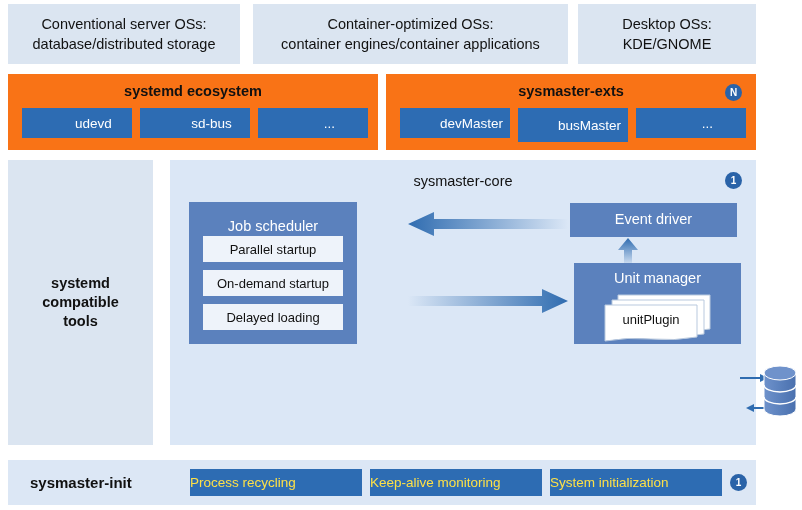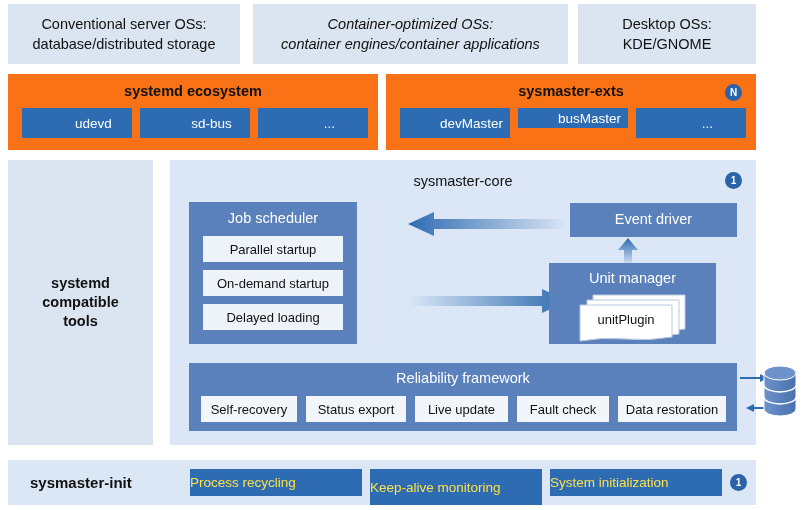--- a/index.html
+++ b/index.html
@@ -73,21 +73,21 @@
   svg{display:block;overflow:visible;}
 </style>
 </head>
 <body>
 
 <div class="abs os-box center col" style="left:8px;top:4px;width:232px;height:60px;text-align:right;">
   <div>Conventional server OSs:</div>
   <div>database/distributed storage</div>
 </div>
 
-<div class="abs os-box center col" style="left:253px;top:4px;width:315px;height:60px;font-style:italic;">
+<div class="abs os-box center col" style="left:253px;top:4px;width:315px;height:60px;">
   <div>Container-optimized OSs:</div>
   <div>container engines/container applications</div>
 </div>
 
 <div class="abs os-box center col" style="left:578px;top:4px;width:178px;height:60px;">
   <div>Desktop OSs:</div>
   <div>KDE/GNOME</div>
 </div>
 
 <div class="abs eco-panel" style="left:8px;top:74px;width:370px;height:76px;">
@@ -104,21 +104,21 @@
 </div>
 
 <div class="abs eco-panel" style="left:386px;top:74px;width:370px;height:76px;">
   <div class="eco-title">sysmaster-exts</div>
   <div class="abs badge" style="right:14px;top:10px;width:17px;height:17px;">
     <span>N</span>
   </div>
   <div class="abs chip" style="left:14px;top:34px;width:110px;height:30px;">
     <span>devMaster</span>
   </div>
-  <div class="abs chip" style="left:132px;top:34px;width:110px;height:20px;">
+  <div class="abs chip" style="left:132px;top:34px;width:110px;height:34px;">
     <span>busMaster</span>
   </div>
   <div class="abs chip" style="left:250px;top:34px;width:110px;height:30px;">
     <span>...</span>
   </div>
 </div>
 
 <div class="abs side-panel center" style="left:8px;top:160px;width:145px;height:285px;">
   <div class="side-label">
     <div>systemd</div>
@@ -129,21 +129,21 @@
 
 <div class="abs core-panel" style="left:170px;top:160px;width:586px;height:285px;">
 
   <div class="core-title" style="left:0;right:0;top:13px;">sysmaster-core</div>
 
   <div class="abs badge" style="right:14px;top:12px;width:17px;height:17px;">
     <span>1</span>
   </div>
 
   <div class="abs blue-box" style="left:19px;top:42px;width:168px;height:142px;">
-    <div class="blue-box-title" style="top:8px;">Job scheduler</div>
+    <div class="blue-box-title" style="top:16px;">Job scheduler</div>
     <div class="abs white-item" style="left:14px;top:34px;width:140px;height:26px;">
       <span>Parallel startup</span>
     </div>
     <div class="abs white-item" style="left:14px;top:68px;width:140px;height:26px;">
       <span>On-demand startup</span>
     </div>
     <div class="abs white-item" style="left:14px;top:102px;width:140px;height:26px;">
       <span>Delayed loading</span>
     </div>
   </div>
@@ -181,50 +181,32 @@
       <defs>
         <linearGradient id="gradUp" x1="0" y1="1" x2="0" y2="0">
           <stop offset="0" stop-color="#dbe7f6"></stop>
           <stop offset="1" stop-color="#2f6cb0"></stop>
         </linearGradient>
       </defs>
       <path d="M11 0 L21 12 L15 12 L15 28 L7 28 L7 12 L1 12 Z" fill="url(#gradUp)"></path>
     </svg>
   </div>
 
-  <div class="abs blue-box" style="left:379px;top:103px;width:167px;height:81px;">
+  <div class="abs blue-box" style="left:404px;top:103px;width:167px;height:81px;">
     <div class="blue-box-title" style="top:7px;">Unit manager</div>
     <div class="abs" style="left:30px;top:30px;width:110px;height:46px;">
       <svg width="110" height="46" viewBox="0 0 110 46">
         <path d="M14 2 h92 v34 q-22 4 -46 2 q-24 -2 -46 2 z" fill="#ffffff" stroke="#b9c9de" stroke-width="1"></path>
         <path d="M8 7 h92 v34 q-22 4 -46 2 q-24 -2 -46 2 z" fill="#ffffff" stroke="#b9c9de" stroke-width="1"></path>
         <path d="M1 12 h92 v32 q-22 4 -46 2 q-24 -2 -46 2 z" fill="#ffffff" stroke="#b9c9de" stroke-width="1"></path>
         <text x="47" y="31" text-anchor="middle" font-family="Liberation Sans, sans-serif" font-size="13" fill="#111">unitPlugin</text>
       </svg>
     </div>
   </div>
 
-  <div class="abs blue-box" style="left:19px;top:203px;width:548px;height:68px;">
-    <div class="blue-box-title" style="top:7px;">Reliability framework</div>
-    <div class="abs rel-item" style="left:12px;top:33px;width:96px;height:26px;">
-      <span>Self-recovery</span>
-    </div>
-    <div class="abs rel-item" style="left:117px;top:33px;width:100px;height:26px;">
-      <span>Status export</span>
-    </div>
-    <div class="abs rel-item" style="left:226px;top:33px;width:93px;height:26px;">
-      <span>Live update</span>
-    </div>
-    <div class="abs rel-item" style="left:328px;top:33px;width:92px;height:26px;">
-      <span>Fault check</span>
-    </div>
-    <div class="abs rel-item" style="left:429px;top:33px;width:108px;height:26px;">
-      <span>Data restoration</span>
-    </div>
-  </div>
 </div>
 
 <div class="abs" style="left:740px;top:372px;width:34px;height:42px;">
   <svg width="34" height="42" viewBox="0 0 34 42">
     <g fill="none" stroke="#2f6cb0" stroke-width="2">
       <line x1="0" y1="6" x2="22" y2="6"></line>
       <line x1="34" y1="36" x2="12" y2="36"></line>
     </g>
     <path d="M28 6 L20 2 L20 10 Z" fill="#2f6cb0"></path>
     <path d="M6 36 L14 32 L14 40 Z" fill="#2f6cb0"></path>
@@ -246,21 +228,21 @@
     <path d="M1 32 a16 7 0 0 0 32 0" fill="none" stroke="#ffffff" stroke-width="1.4"></path>
     <path d="M1 8 v36 a16 7 0 0 0 32 0 v-36" fill="none" stroke="#ffffff" stroke-width="1"></path>
   </svg>
 </div>
 
 <div class="abs init-panel" style="left:8px;top:460px;width:748px;height:45px;">
   <div class="abs init-label" style="left:22px;top:14px;">sysmaster-init</div>
   <div class="abs init-chip" style="left:182px;top:9px;width:172px;height:27px;">
     <span>Process recycling</span>
   </div>
-  <div class="abs init-chip" style="left:362px;top:9px;width:172px;height:36px;">
+  <div class="abs init-chip" style="left:362px;top:9px;width:172px;height:27px;">
     <span>Keep-alive monitoring</span>
   </div>
   <div class="abs init-chip" style="left:542px;top:9px;width:172px;height:27px;">
     <span>System initialization</span>
   </div>
   <div class="abs badge" style="left:722px;top:14px;width:17px;height:17px;">
     <span>1</span>
   </div>
 </div>
 

